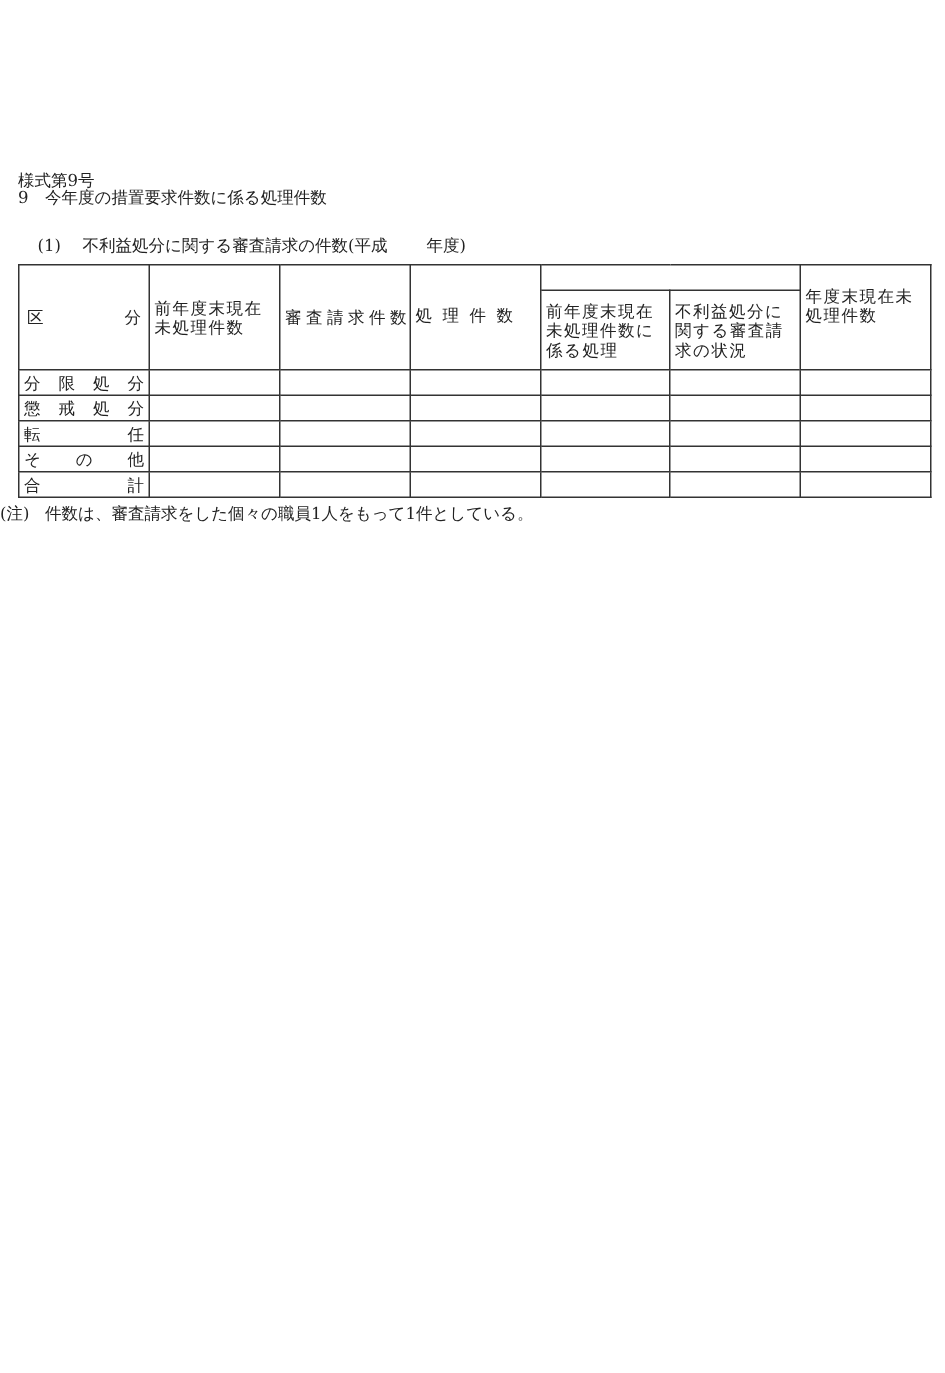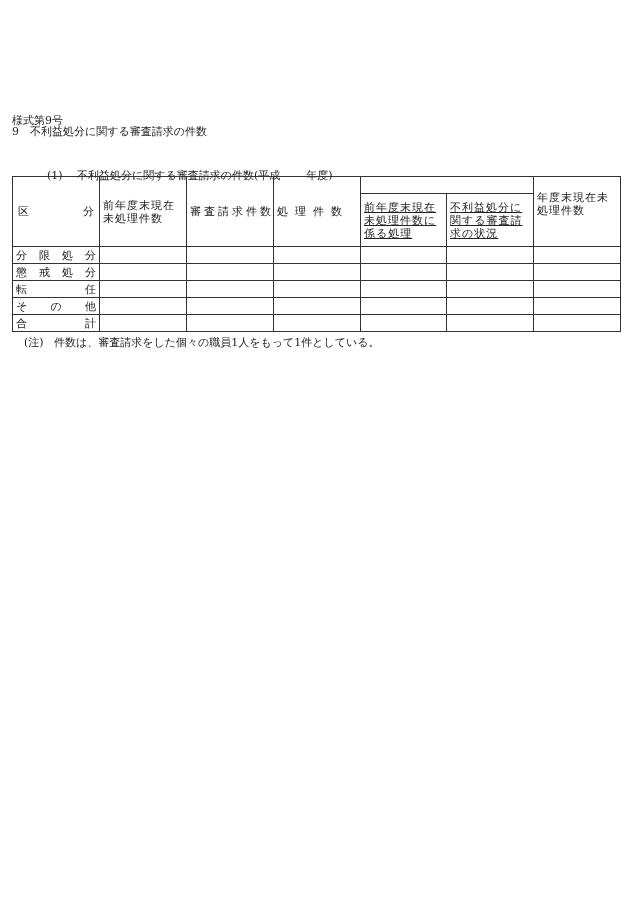--- a/index.html
+++ b/index.html
@@ -6,56 +6,56 @@
   body {
     width: 630px; height: 915px; position: relative; overflow: hidden;
     font-family: "DejaVu Serif", "Liberation Serif", serif;
     color: #222;
     font-size: 11px;
   }
   .abs { position: absolute; white-space: nowrap; }
   #form-no { left: 12px; top: 85px; margin-top: 28px; }
   #section-title { left: 12px; top: 124px; }
   #section-title .num { display: inline-block; width: 18px; }
-  #sub-title { left: 25px; top: 168px; margin-left: 22px; }
+  #sub-title { left: 25px; top: 156px; }
   #sub-title .num { display: inline-block; width: 30px; }
   #sub-title .gap { display: inline-block; width: 26px; }
-  #note { left: 24px; top: 335px; }
+  #note { left: 0; top: 335px; }
   #note .lbl { display: inline-block; width: 30px; }
 
   table.grid {
     position: absolute; left: 12px; top: 176px;
     border-collapse: collapse; table-layout: fixed;
     width: 608px;
   }
   table.grid td {
     border: 1px solid #333;
     padding: 0 3px;
     font-size: 11px;
     line-height: 13px;
     vertical-align: middle;
     overflow: hidden;
   }
   .hdr-top td { height: 16px; }
-  .hdr-bot td { height: 52px; text-decoration: underline; }
+  .hdr-bot td { height: 52px; }
   .body-row td { height: 16px; }
   .spread { display: flex; justify-content: space-between; }
   .kubun-h { display: flex; justify-content: space-between; padding: 0 2px; }
   .wrap { white-space: normal; word-break: break-all; letter-spacing: 1px; }
   .spaced { letter-spacing: 3px; white-space: nowrap; }
   .spaced2 { letter-spacing: 7px; white-space: nowrap; font-family: Liberation Serif, serif; }
   .top-align { vertical-align: top !important; padding-top: 4px !important; }
 </style>
 </head>
 <body>
 
 <div id="form-no" class="abs">様式第9号</div>
 
 <div id="section-title" class="abs">
-  <span class="num">9</span><span>不利益処分に関する審査請求の件数</span>
+  <span class="num">9</span><span>今年度の措置要求件数に係る処理件数</span>
 </div>
 
 <div id="sub-title" class="abs">
   <span class="num">(1)</span><span>不利益処分に関する審査請求の件数(平成</span><span class="gap"></span><span>年度)</span>
 </div>
 
 <table class="grid">
   <colgroup>
     <col style="width:87px">
       <col style="width:87px">

